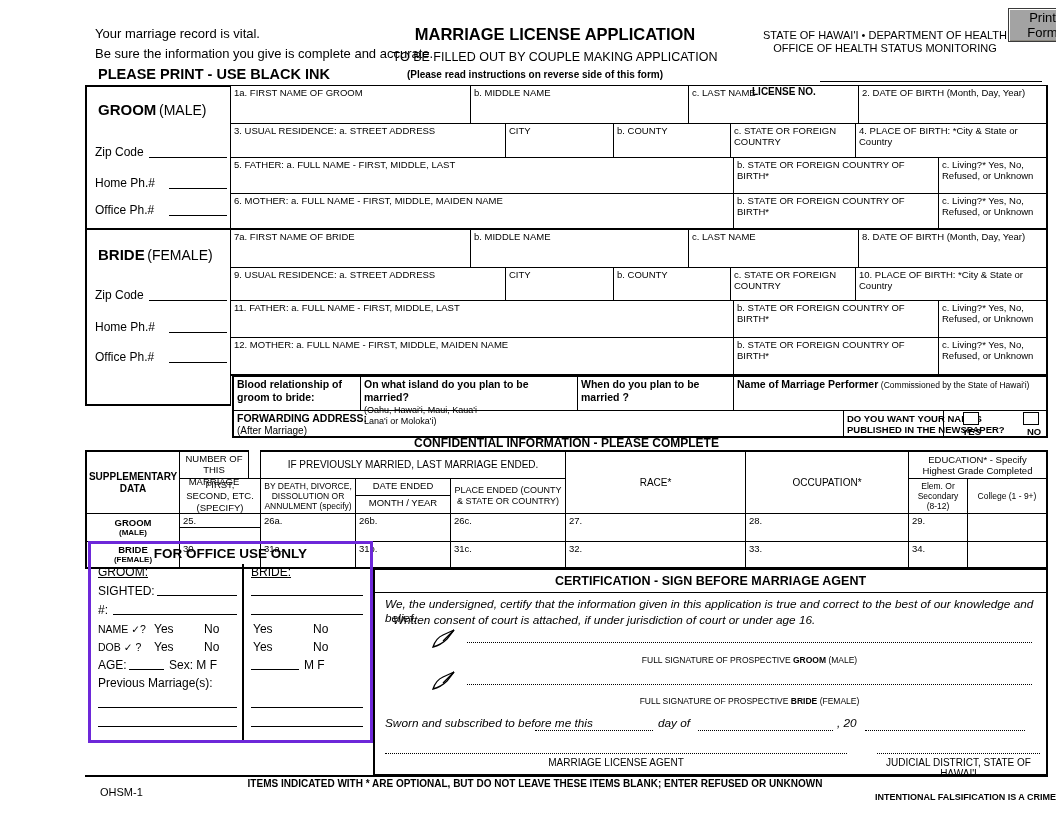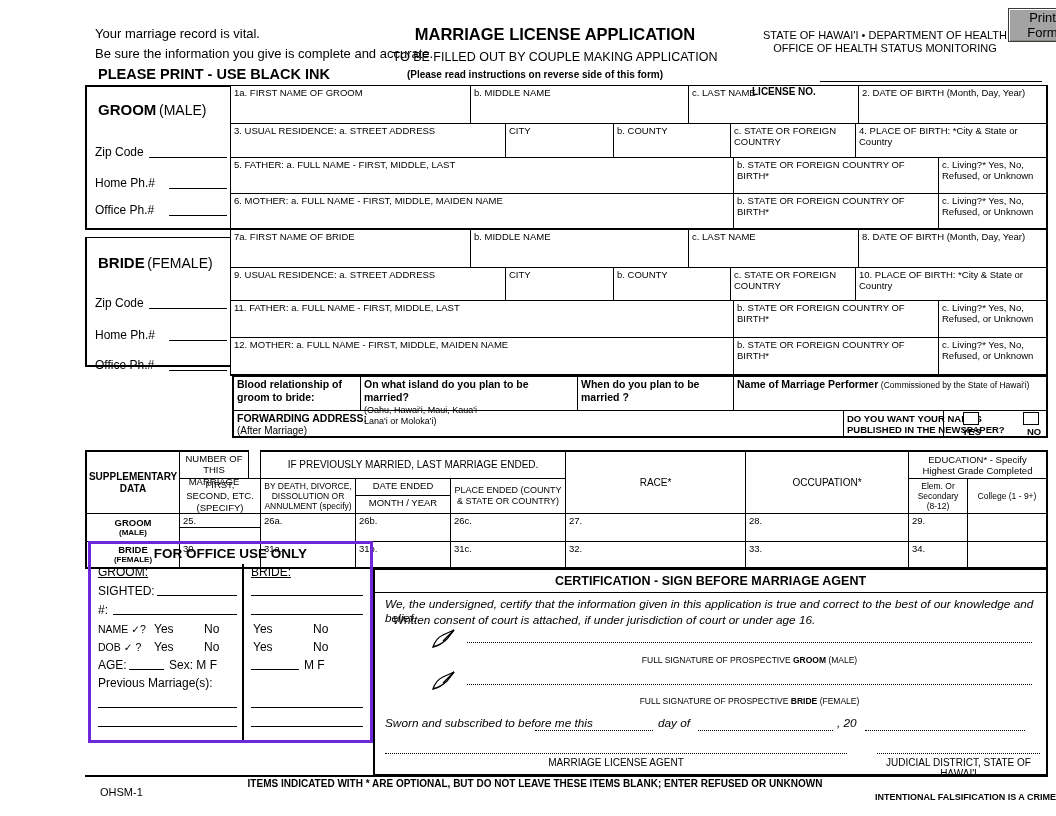--- a/index.html
+++ b/index.html
@@ -100,21 +100,21 @@
     </div>
   <div class="c" style="left:733px;top:193px;width:206px;height:37px">
       <span class="lbl">b. STATE OR FOREIGN COUNTRY OF BIRTH*</span>
     </div>
   <div class="c" style="left:938px;top:193px;width:110px;height:37px;border-right-width:2px">
       <span class="lbl">c. Living?* Yes, No, Refused, or Unknown</span>
     </div>
 
   <div class="line" style="left:85px;top:228px;width:963px;height:2px"></div>
 
-  <div class="c" style="left:85px;top:237px;width:146px;height:130px;border-width:1px 1px 2px 2px">
+  <div class="c" style="left:85px;top:229px;width:146px;height:177px;border-width:1px 1px 2px 2px">
     <div class="abs" style="left:11px;top:16px">
       <span class="b sideTitle">BRIDE</span>
       <span style="font-size:14px">(FEMALE)</span>
     </div>
     <div class="abs sideLbl" style="left:8px;top:58px">Zip Code</div>
     <span class="ul abs" style="left:62px;top:70px;width:78px"></span>
     <div class="abs sideLbl" style="left:8px;top:90px">Home Ph.#</div>
     <span class="ul abs" style="left:82px;top:102px;width:58px"></span>
     <div class="abs sideLbl" style="left:8px;top:120px">Office Ph.#</div>
     <span class="ul abs" style="left:82px;top:132px;width:58px"></span>
@@ -191,20 +191,21 @@
   </div>
   <div class="c" style="left:843px;top:410px;width:205px;height:28px;border-width:1px 2px 2px 1px">
     <span class="lbl b" style="font-size:9.5px;margin-top:1px">DO YOU WANT YOUR NAMES</span>
     <span class="lbl b" style="font-size:9.5px">PUBLISHED IN THE NEWSPAPER?</span>
   </div>
   <div class="chk" style="left:963px;top:412px"></div>
   <div class="chk" style="left:1023px;top:412px"></div>
   <div class="abs b" style="left:962px;top:426px;font-size:9.5px">YES</div>
   <div class="abs b" style="left:1027px;top:426px;font-size:9.5px">NO</div>
 
+  <div class="abs b ctr" style="left:85px;top:436px;width:963px;font-size:12px">CONFIDENTIAL INFORMATION - PLEASE COMPLETE</div>
 
   <div class="c b ctr" style="left:85px;top:450px;width:95px;height:64px;border-width:2px 1px 1px 2px;display:flex;align-items:center;justify-content:center;font-size:10px">
       <span>SUPPLEMENTARY DATA</span>
     </div>
   <div class="c ctr" style="left:179px;top:450px;width:70px;height:29px;border-top-width:2px;font-size:9.5px">NUMBER OF THIS MARRIAGE</div>
   <div class="c ctr" style="left:179px;top:478px;width:82px;height:36px;display:flex;align-items:center;justify-content:center;font-size:9.5px">
       <span>FIRST, SECOND, ETC. (SPECIFY)</span>
     </div>
   <div class="c ctr" style="left:260px;top:450px;width:306px;height:29px;border-top-width:2px;display:flex;align-items:center;justify-content:center;font-size:10px">
       <span>IF PREVIOUSLY MARRIED, LAST MARRIAGE ENDED.</span>

